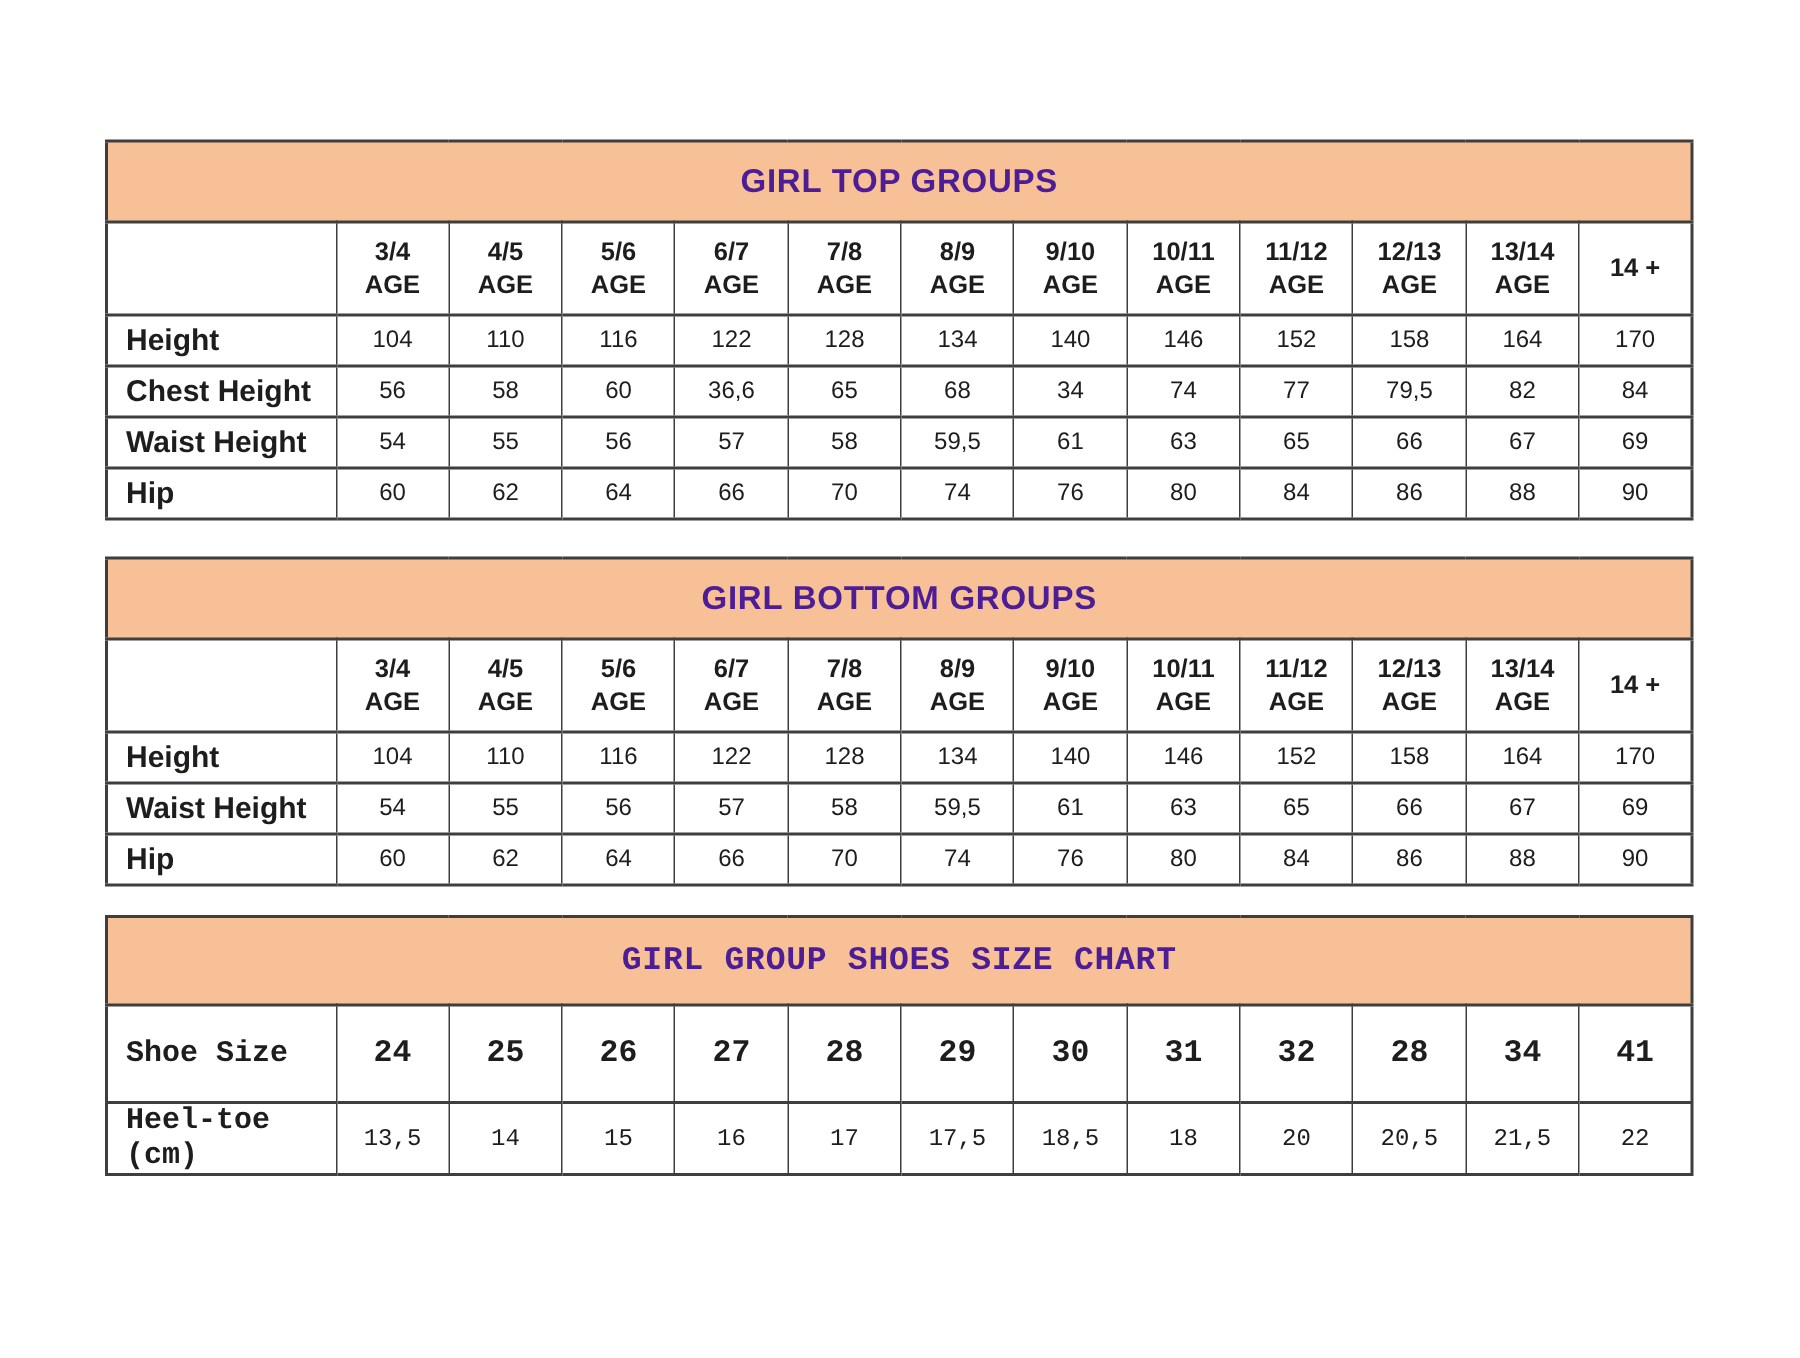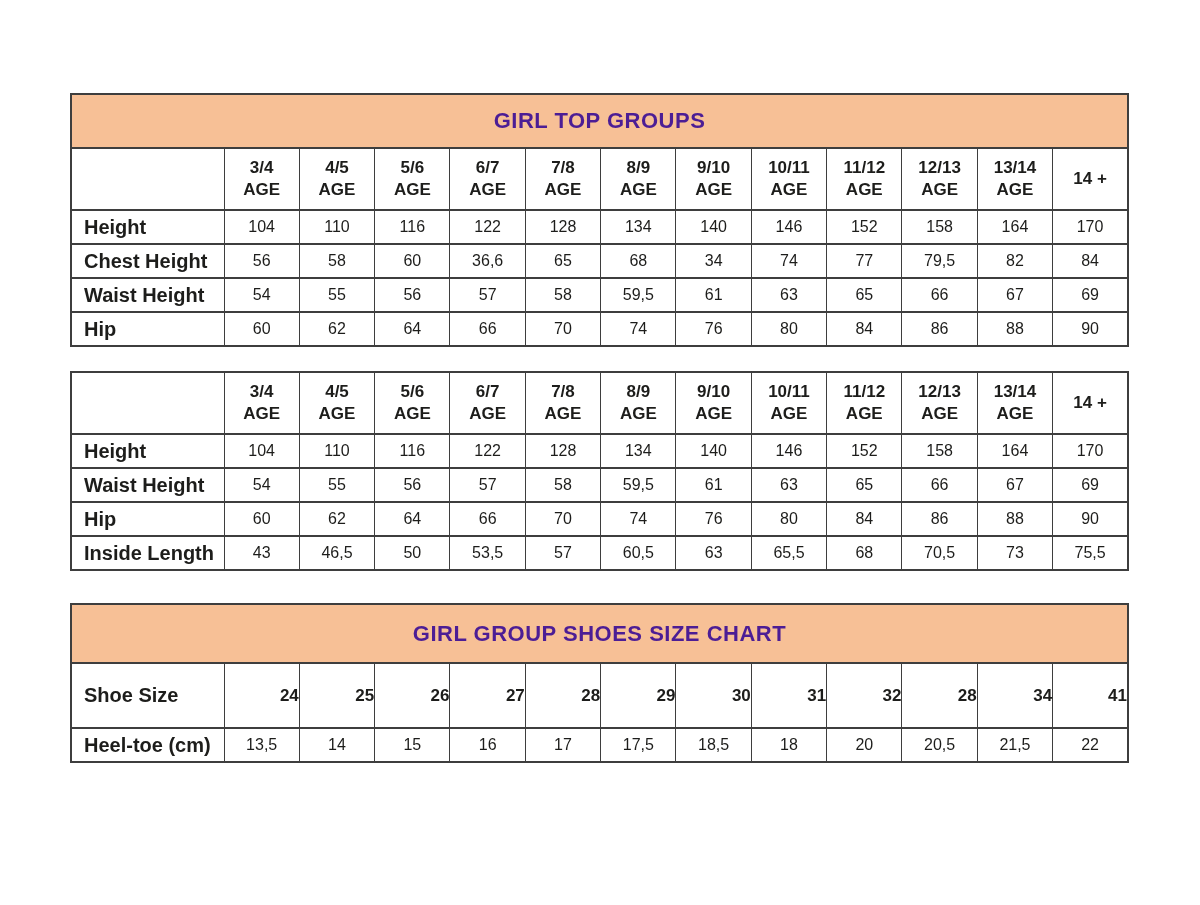--- a/index.html
+++ b/index.html
@@ -15,21 +15,21 @@
     overflow: hidden;
   }
   .page {
     box-sizing: border-box;
     width: 1200px;
     height: 905px;
     padding: 93px 71px 0 70px;
   }
   .table-block { width: 1059px; }
   .table-block[data-table="1"] { margin-top: 24px; }
-  .table-block[data-table="2"] { margin-top: 32px; }
+  .table-block[data-table="2"] { margin-top: 19px; font-family: Liberation Mono, monospace; }
 
   table {
     border-collapse: collapse;
     table-layout: fixed;
     width: 1059px;
     border: 2px solid #3e3e3e;
   }
   col.label-col { width: 153px; }
 
   th, td {
@@ -65,22 +65,21 @@
     font-size: 20px;
     font-weight: 700;
   }
   tr.body-row td {
     font-size: 16px;
     font-weight: 400;
   }
   table.shoes-table tr.row-bold { height: 65px; }
   table.shoes-table tr.row-bold td {
     font-weight: 700;
-    font-size: 17px;
-    text-align: right;
+    font-size: 21px;
   }
 </style>
 </head>
 <body>
 
 <div class="page">
   <section class="table-block" data-table="0">
       <table class="groups-table">
         <colgroup>
           <col class="label-col">
@@ -227,20 +226,23 @@
           <col class="data-col">
           <col class="data-col">
           <col class="data-col">
           <col class="data-col">
           <col class="data-col">
           <col class="data-col">
           <col class="data-col">
           <col class="data-col">
         </colgroup>
         <thead>
+          <tr class="title-row">
+            <th colspan="13">GIRL BOTTOM GROUPS</th>
+          </tr>
           <tr class="header-row">
             <th class="corner"></th>
             <th>
               <div class="h-top">3/4</div>
               <div class="h-bottom">AGE</div>
             </th>
             <th>
               <div class="h-top">4/5</div>
               <div class="h-bottom">AGE</div>
             </th>
@@ -323,35 +325,20 @@
             <td>64</td>
             <td>66</td>
             <td>70</td>
             <td>74</td>
             <td>76</td>
             <td>80</td>
             <td>84</td>
             <td>86</td>
             <td>88</td>
             <td>90</td>
-          </tr>
-          <tr class="body-row">
-            <th class="row-label">Inside Length</th>
-            <td>43</td>
-            <td>46,5</td>
-            <td>50</td>
-            <td>53,5</td>
-            <td>57</td>
-            <td>60,5</td>
-            <td>63</td>
-            <td>65,5</td>
-            <td>68</td>
-            <td>70,5</td>
-            <td>73</td>
-            <td>75,5</td>
           </tr>
         </tbody>
       </table>
     </section>
   <section class="table-block" data-table="2">
       <table class="shoes-table">
         <colgroup>
           <col class="label-col">
           <col class="data-col">
           <col class="data-col">

